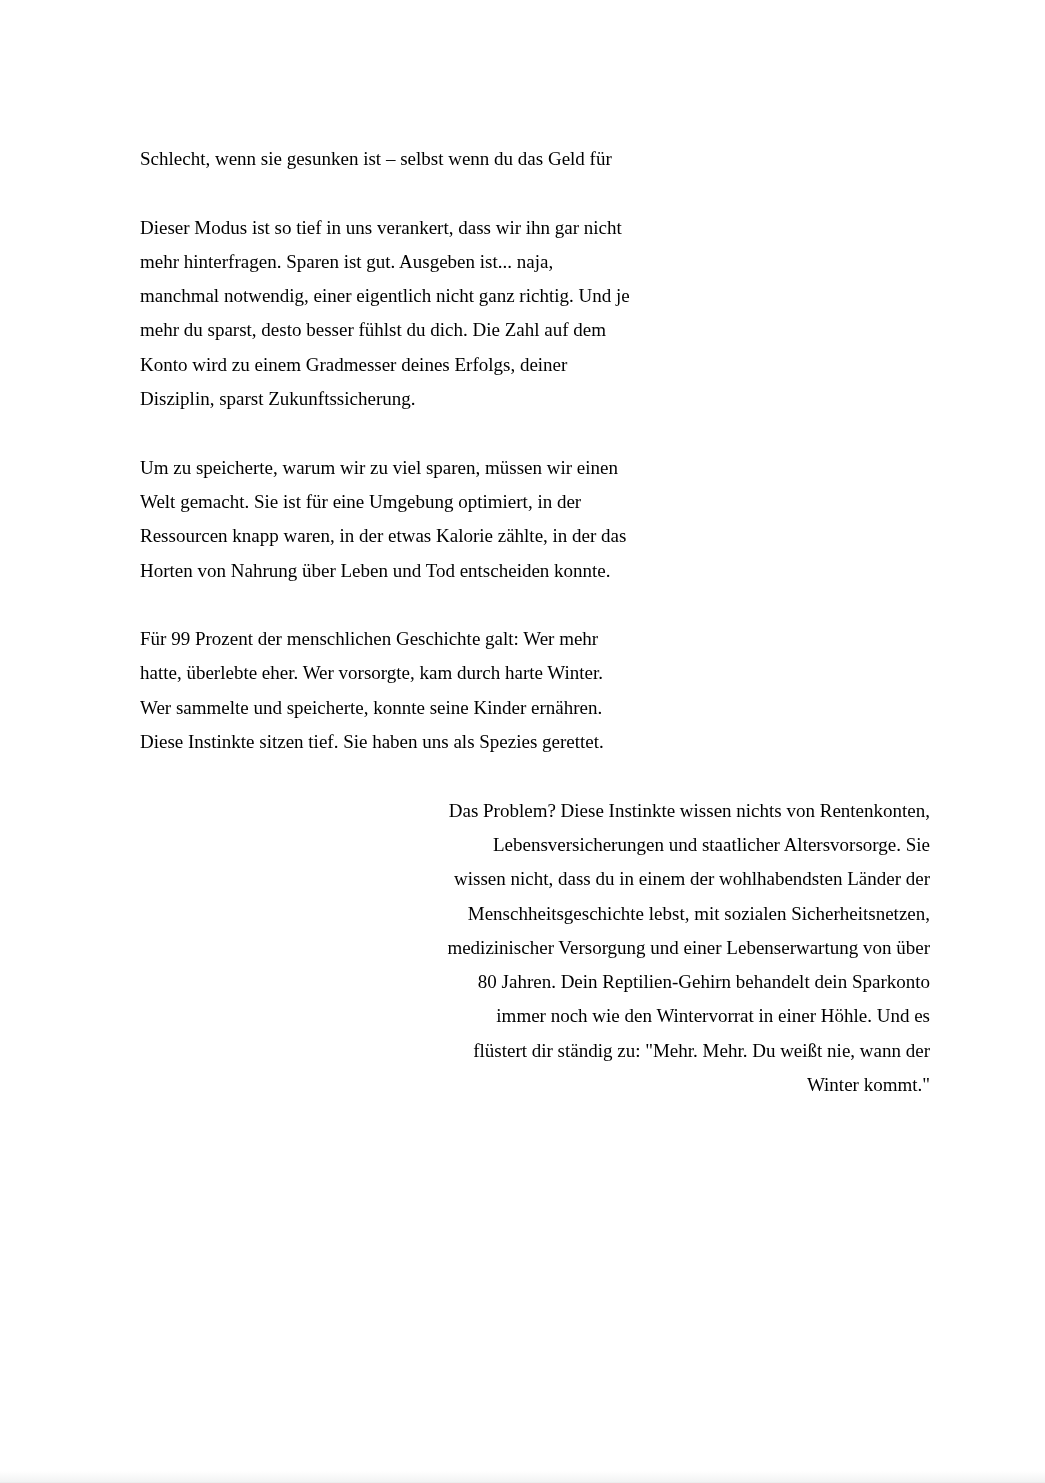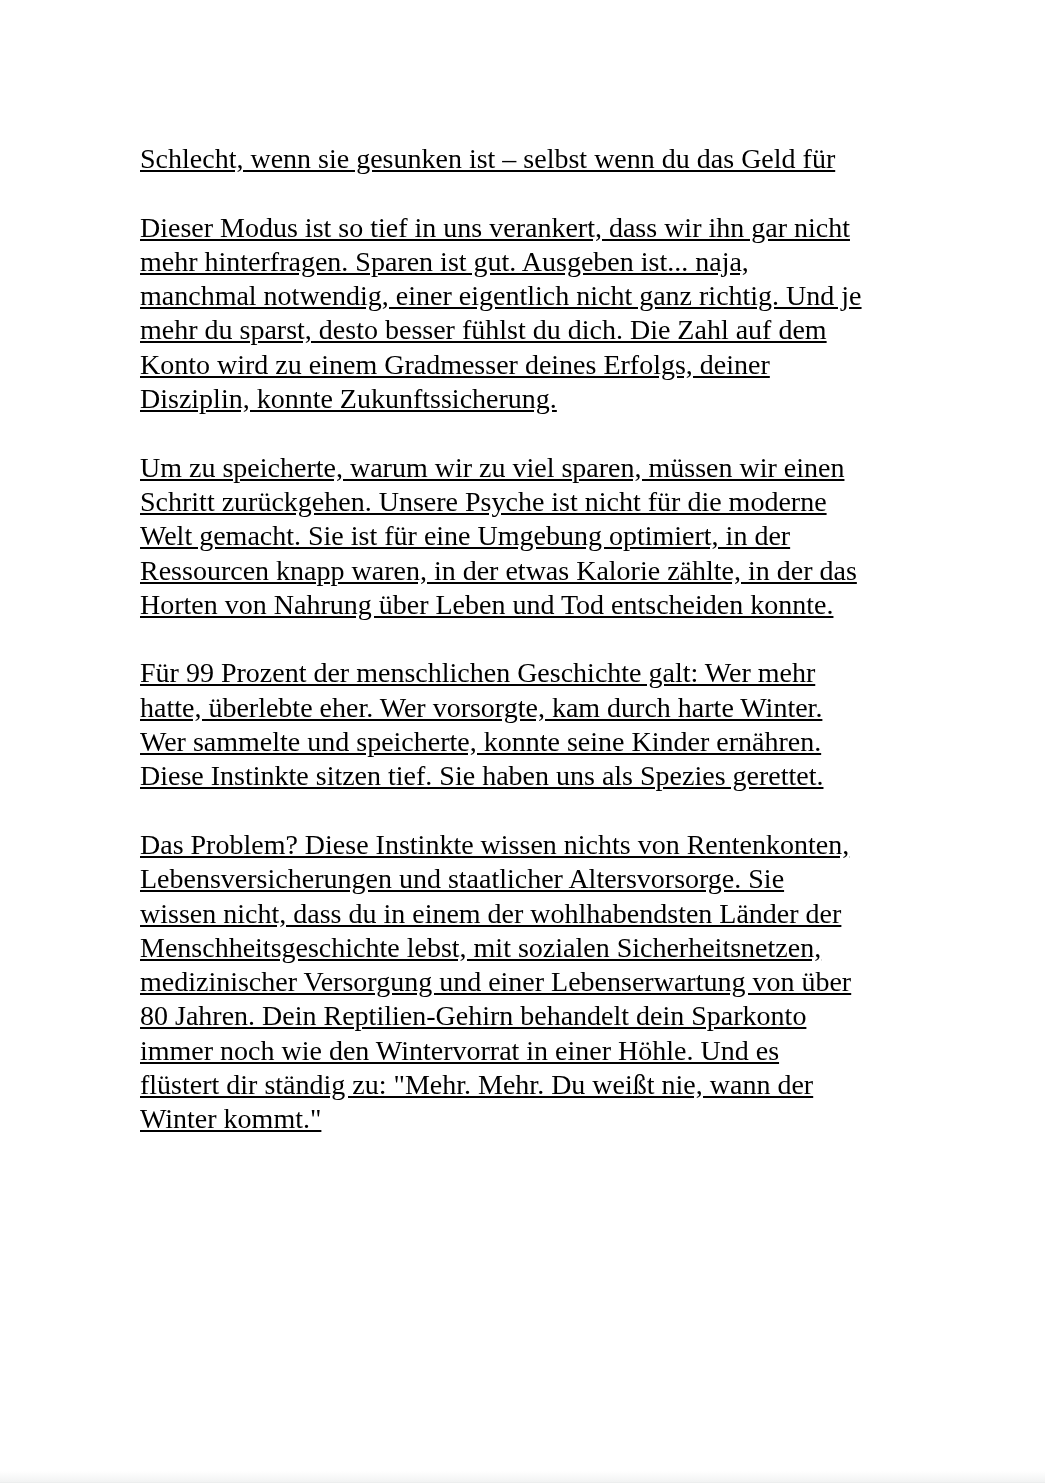--- a/index.html
+++ b/index.html
@@ -24,27 +24,27 @@
     position: absolute;
     left: 140px;
     top: 142px;
     width: 790px;
   }
   .paragraph {
     margin: 0 0 34.3px 0;
   }
   .paragraph:last-child {
     margin-bottom: 0;
+    text-align: right;
   }
   .line {
-    font-size: 28px;
+    font-size: 19px;
     line-height: 34.3px;
     white-space: pre;
     letter-spacing: 0;
-    text-decoration: underline;
   }
   .bottom-edge {
     position: absolute;
     left: 0;
     right: 0;
     bottom: 0;
     height: 12px;
     background: linear-gradient(180deg, rgba(243,244,244,0) 0%, #f2f3f3 100%);
     border-bottom: 1px solid #eceeee;
     box-sizing: border-box;
@@ -59,27 +59,26 @@
     <div class="paragraph">
       <div class="line">Schlecht, wenn sie gesunken ist – selbst wenn du das Geld für</div>
     </div>
 
     <div class="paragraph">
       <div class="line">Dieser Modus ist so tief in uns verankert, dass wir ihn gar nicht</div>
       <div class="line">mehr hinterfragen. Sparen ist gut. Ausgeben ist... naja,</div>
       <div class="line">manchmal notwendig, einer eigentlich nicht ganz richtig. Und je</div>
       <div class="line">mehr du sparst, desto besser fühlst du dich. Die Zahl auf dem</div>
       <div class="line">Konto wird zu einem Gradmesser deines Erfolgs, deiner</div>
-      <div class="line">Disziplin, konnte Zukunftssicherung.</div>
+      <div class="line">Disziplin, sparst Zukunftssicherung.</div>
     </div>
 
 
     <div class="paragraph">
       <div class="line">Um zu speicherte, warum wir zu viel sparen, müssen wir einen</div>
-      <div class="line">Schritt zurückgehen. Unsere Psyche ist nicht für die moderne</div>
       <div class="line">Welt gemacht. Sie ist für eine Umgebung optimiert, in der</div>
       <div class="line">Ressourcen knapp waren, in der etwas Kalorie zählte, in der das</div>
       <div class="line">Horten von Nahrung über Leben und Tod entscheiden konnte.</div>
     </div>
 
     <div class="paragraph">
       <div class="line">Für 99 Prozent der menschlichen Geschichte galt: Wer mehr</div>
       <div class="line">hatte, überlebte eher. Wer vorsorgte, kam durch harte Winter.</div>
       <div class="line">Wer sammelte und speicherte, konnte seine Kinder ernähren.</div>
       <div class="line">Diese Instinkte sitzen tief. Sie haben uns als Spezies gerettet.</div>

